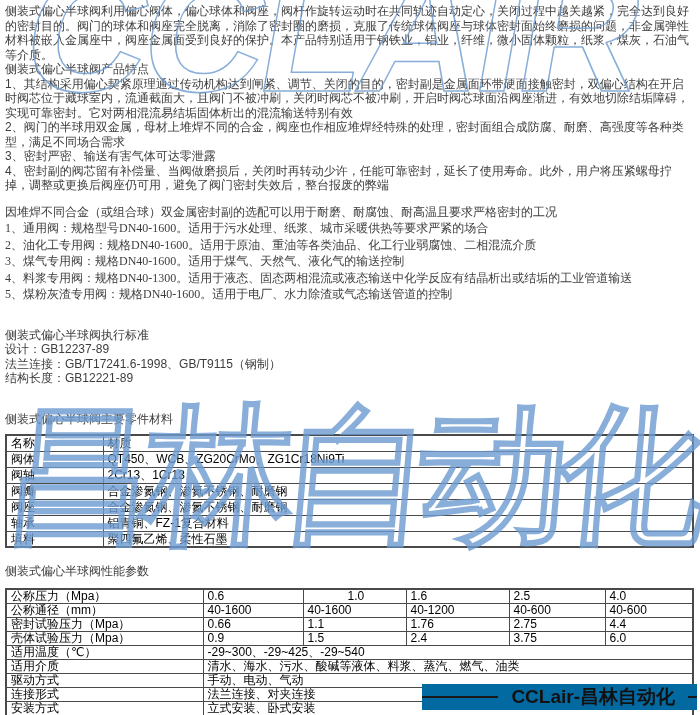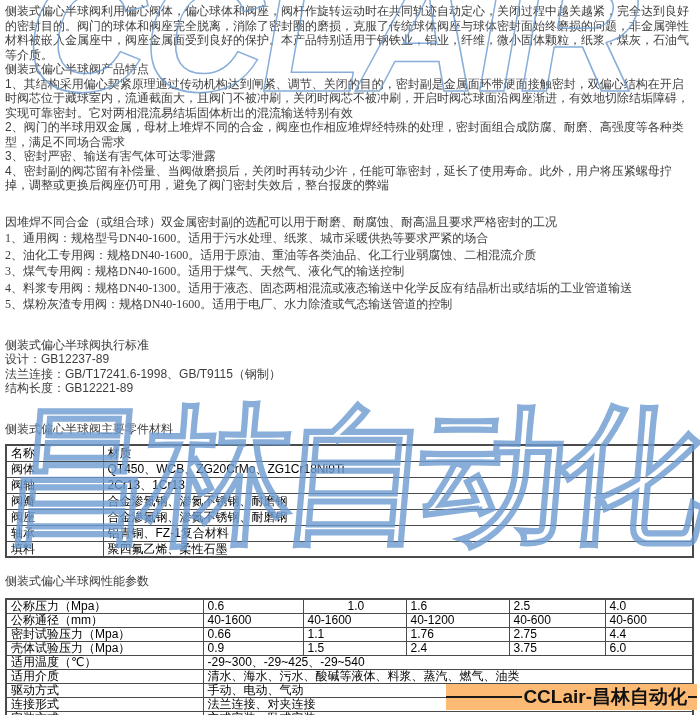--- a/index.html
+++ b/index.html
@@ -15,21 +15,21 @@
     background: #ffffff;
     overflow: hidden;
     font-size: 12px;
     line-height: 14.5px;
     color: #3d3d3d;
     padding: 4px 5px 0 5px;
   }
   .para { width: 690px; }
   .line { width: 690px; }
   .apps .line { margin-top: 2px; font-family: Liberation Serif, serif; }
-  .sec-gap-sm { margin-top: 22px; }
+  .sec-gap-sm { margin-top: 12px; }
   .sec-gap-md { margin-top: 16px; }
   .sec-gap-lg { margin-top: 26px; }
   table {
     border-collapse: collapse;
     width: 689px;
     table-layout: fixed;
     color: #000000;
   }
   table, th, td { border: 1px solid #4a4a4a; }
   table { border: 2px solid #4a4a4a; }
@@ -77,25 +77,26 @@
     font-size: 150px;
     letter-spacing: -12px;
     transform: skewX(-5deg);
   }
   
   .brand {
     position: absolute;
     right: 3px;
     bottom: 5px;
     z-index: 10;
-    background: #fdba74;
+    background: #0369a1;
     display: flex;
     align-items: center;
     height: 26px;
     padding-left: 0;
+    gap: 12px;
   }
   .brand .rule-l { width: 76px; height: 0; border-top: 2px solid #1a1a1a; }
   .brand .rule-r { width: 9px; height: 0; border-top: 2px solid #1a1a1a; }
   .brand .brand-text {
     font-size: 19px;
     font-weight: bold;
     color: #111111;
     line-height: 22px;
     white-space: nowrap;
     padding: 0 1px;

